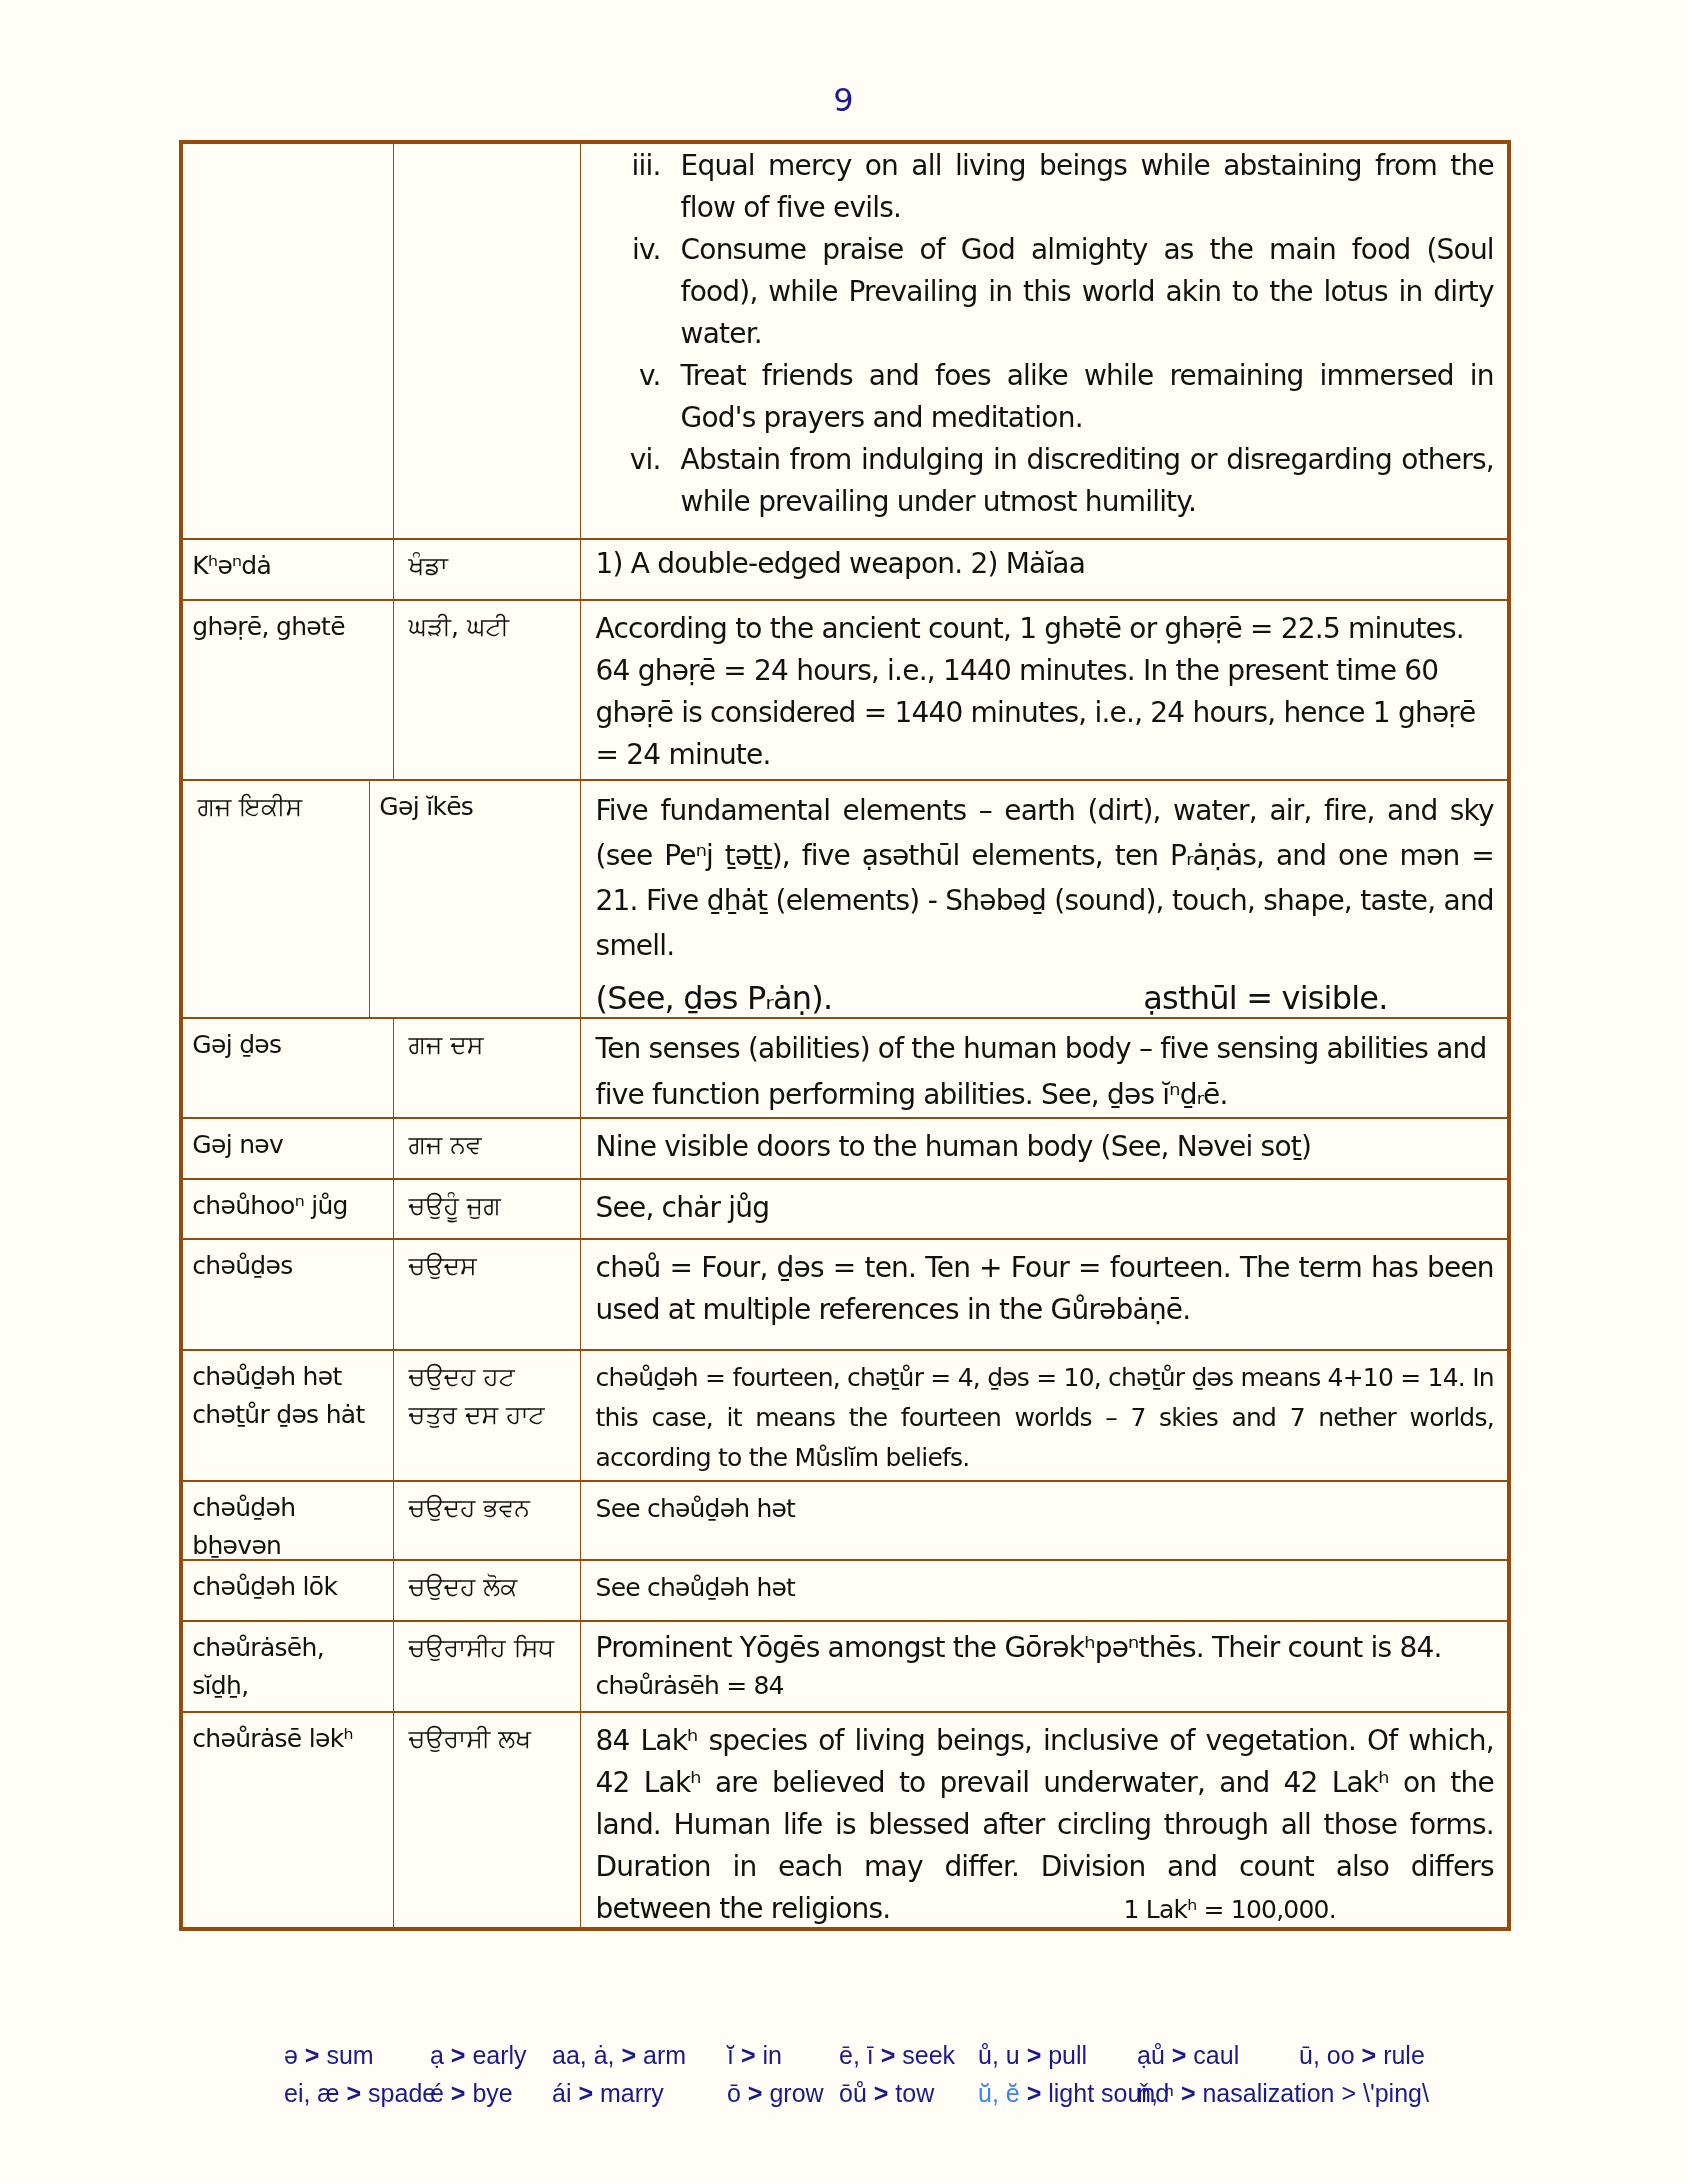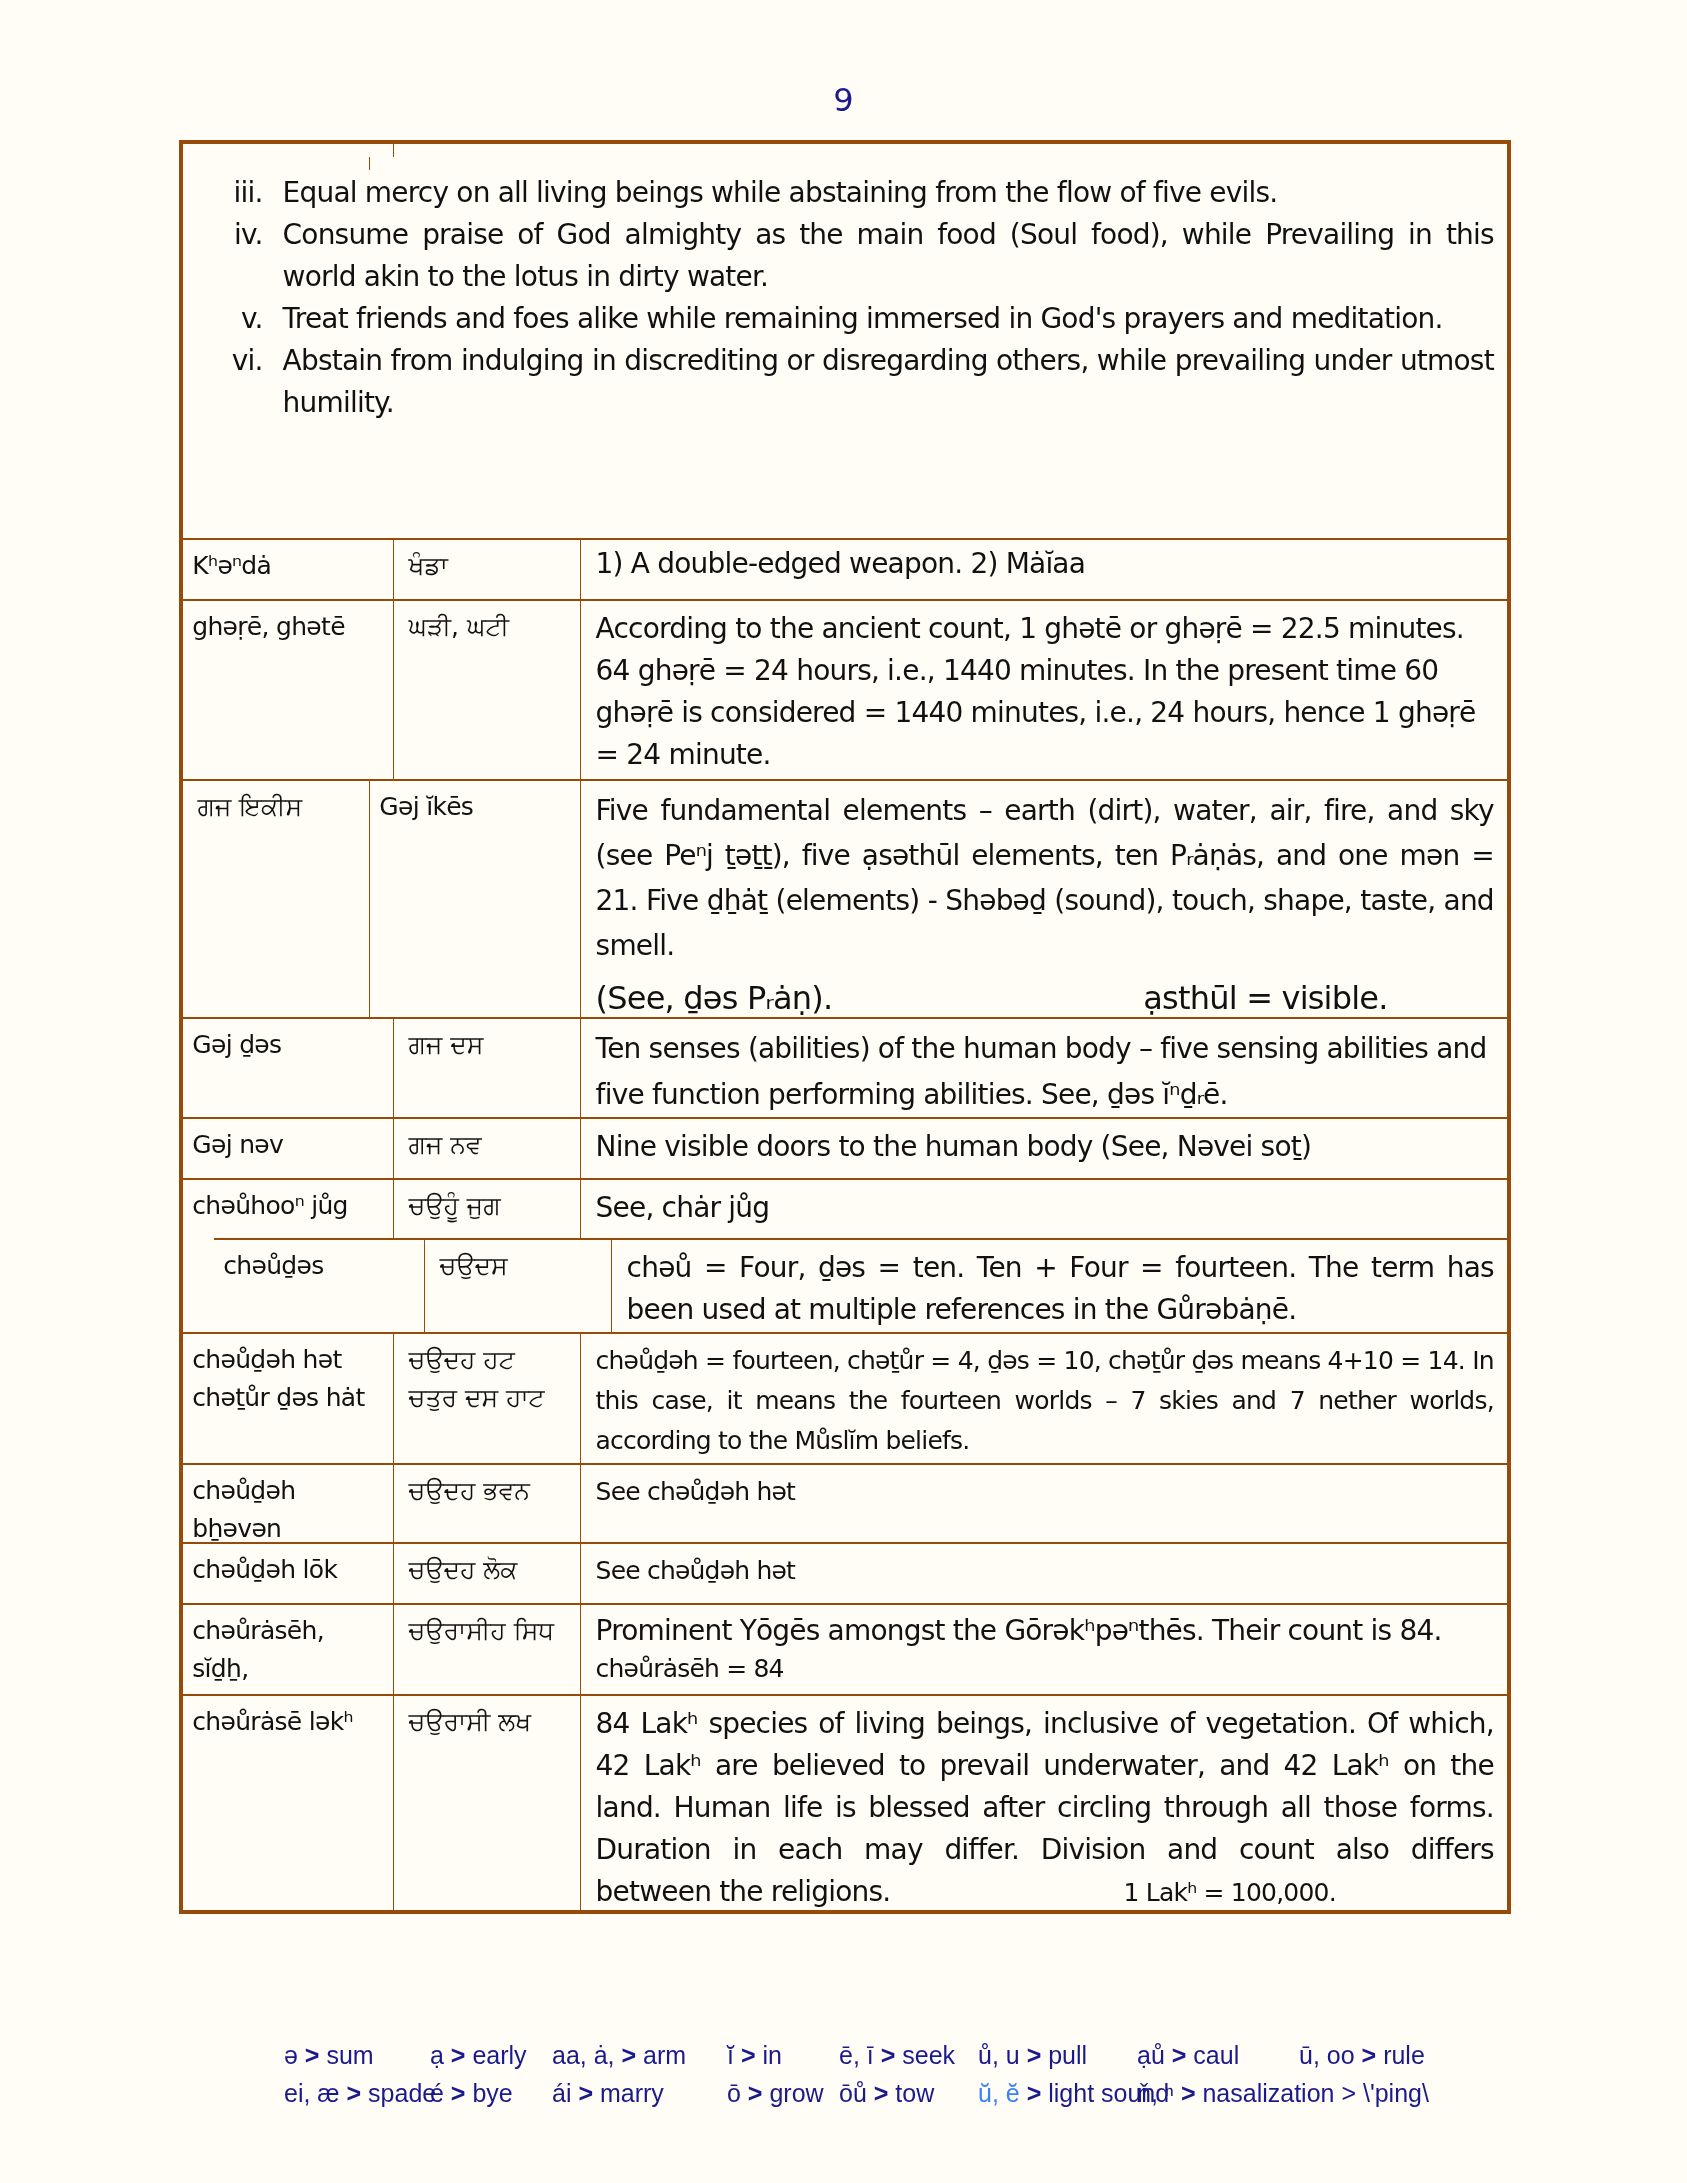--- a/index.html
+++ b/index.html
@@ -10,21 +10,21 @@
   }
   .page-number {
     position:absolute; left:0; width:1687px; top:81px; text-align:center;
     font-size:32px; color:#1a1a8c; font-family:"DejaVu Sans",sans-serif;
   }
   .glossary {
     position:absolute; left:179px; top:140px; width:1332px;
     border:4.6px solid #974b0a; box-sizing:border-box;
   }
   .row { display:flex; border-top:2.6px solid #974b0a; box-sizing:border-box; }
-  .row:first-child { border-top:none;flex-direction:column; }
+  .row:first-child { border-top:none; }
   .cell { box-sizing:border-box; padding:6.6px 9.3px 6.6px 9.3px; }
   .c1 { width:211px; border-right:1.3px solid #974b0a; font-size:25px; line-height:38px; font-family:"DejaVu Sans",sans-serif; letter-spacing:-0.7px;}
   .c2 { width:187px; border-right:1.3px solid #974b0a; font-size:25px; line-height:38px; padding-left:14.6px; font-family:"DejaVu Sans",sans-serif;}
   .c3 { flex:1; font-size:28px; line-height:42px; padding-left:14.6px; padding-right:13.2px; text-align:justify; font-family:"DejaVu Sans",sans-serif; letter-spacing:-0.8px;}
   .c3.small { font-size:25px; line-height:40px; }
   .line { display:block; }
   .note { font-size:32px; display:block; margin-top:8px; }
   .note .gap { display:inline-block; width:311px; }
   ol.roman { list-style:none; margin:0; padding:0; }
   ol.roman li { display:flex; }
@@ -104,21 +104,21 @@
     <div class="cell c3">Nine visible doors to the human body (See, Nəvei soṯ)</div>
   </div>
 
   <div class="row" style="height:60px;">
     <div class="cell c1">chəůhooⁿ jůg</div>
     <div class="cell c2">ਚਉਹੂੰ ਜੁਗ</div>
     <div class="cell c3">See, chȧr jůg</div>
   </div>
 
 
-  <div class="row" style="height:94px;margin-left:31px;">
+  <div class="row" style="height:111px;">
     <div class="cell c1">chəůḏəs</div>
     <div class="cell c2">ਚਉਦਸ</div>
     <div class="cell c3">chəů = Four, ḏəs = ten.  Ten + Four = fourteen. The term has been used at multiple references in the Gůrəbȧṇē.</div>
   </div>
 
   <div class="row" style="height:131px;">
     <div class="cell c1">chəůḏəh hət chəṯůr ḏəs hȧt</div>
     <div class="cell c2">ਚਉਦਹ ਹਟ ਚਤੁਰ ਦਸ ਹਾਟ</div>
     <div class="cell c3 small">chəůḏəh = fourteen, chəṯůr = 4, ḏəs = 10, chəṯůr ḏəs means 4+10 = 14. In this case, it means the fourteen worlds – 7 skies and 7 nether worlds, according to the Můslĭm beliefs.</div>
   </div>

